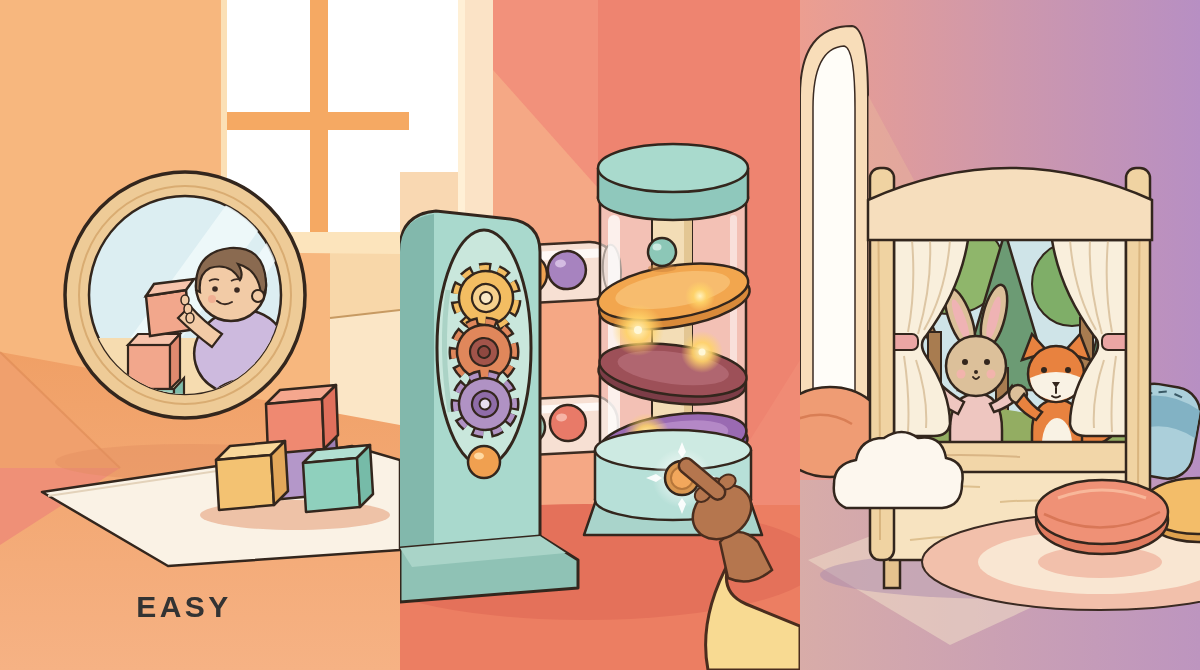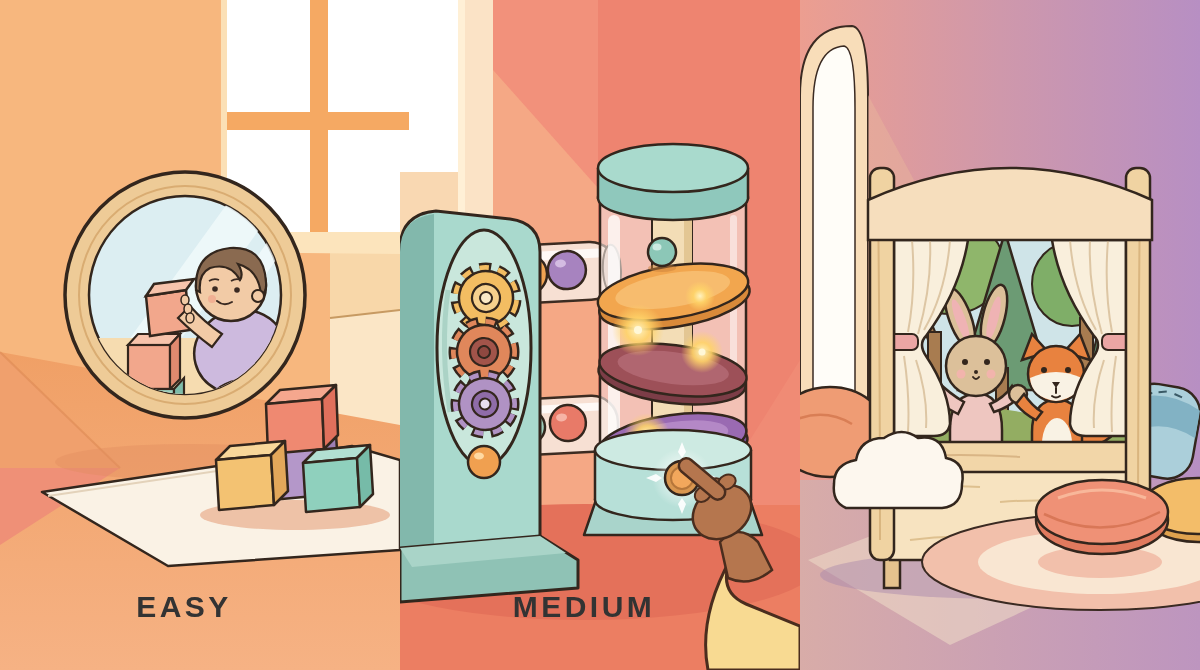--- a/index.html
+++ b/index.html
@@ -251,21 +251,20 @@
         <path d="M320,542 Q338,522 358,542 L372,570 Q350,588 328,578 Z" fill="#b5764e" stroke="#4a2d1e" stroke-width="2.5"></path>
         <ellipse cx="322" cy="512" rx="31" ry="25" transform="rotate(-35 322 512)" fill="#b5764e" stroke="#4a2d1e" stroke-width="2.5"></ellipse>
         <ellipse cx="303" cy="494" rx="9" ry="7" transform="rotate(-40 303 494)" fill="#b5764e" stroke="#4a2d1e" stroke-width="2"></ellipse>
         <ellipse cx="314" cy="486" rx="9" ry="7" transform="rotate(-35 314 486)" fill="#b5764e" stroke="#4a2d1e" stroke-width="2"></ellipse>
         <ellipse cx="327" cy="482" rx="9" ry="7" transform="rotate(-25 327 482)" fill="#b5764e" stroke="#4a2d1e" stroke-width="2"></ellipse>
         <g transform="rotate(40 310 485)">
           <rect x="272" y="478" width="56" height="15" rx="7.5" fill="#b5764e" stroke="#4a2d1e" stroke-width="2.5"></rect>
         </g>
       </g>
     </svg>
-    <div class="label">MEDIUM</div>
   </section>
 
   <section class="panel" id="p-advanced">
     <svg viewBox="0 0 400 670">
       <defs>
         <linearGradient id="wall3" x1="0" y1="0" x2="1" y2="0">
           <stop offset="0" stop-color="#ec9e90"></stop>
             <stop offset="0.5" stop-color="#cf98ab"></stop>
             <stop offset="1" stop-color="#b78fc3"></stop>
         </linearGradient>

